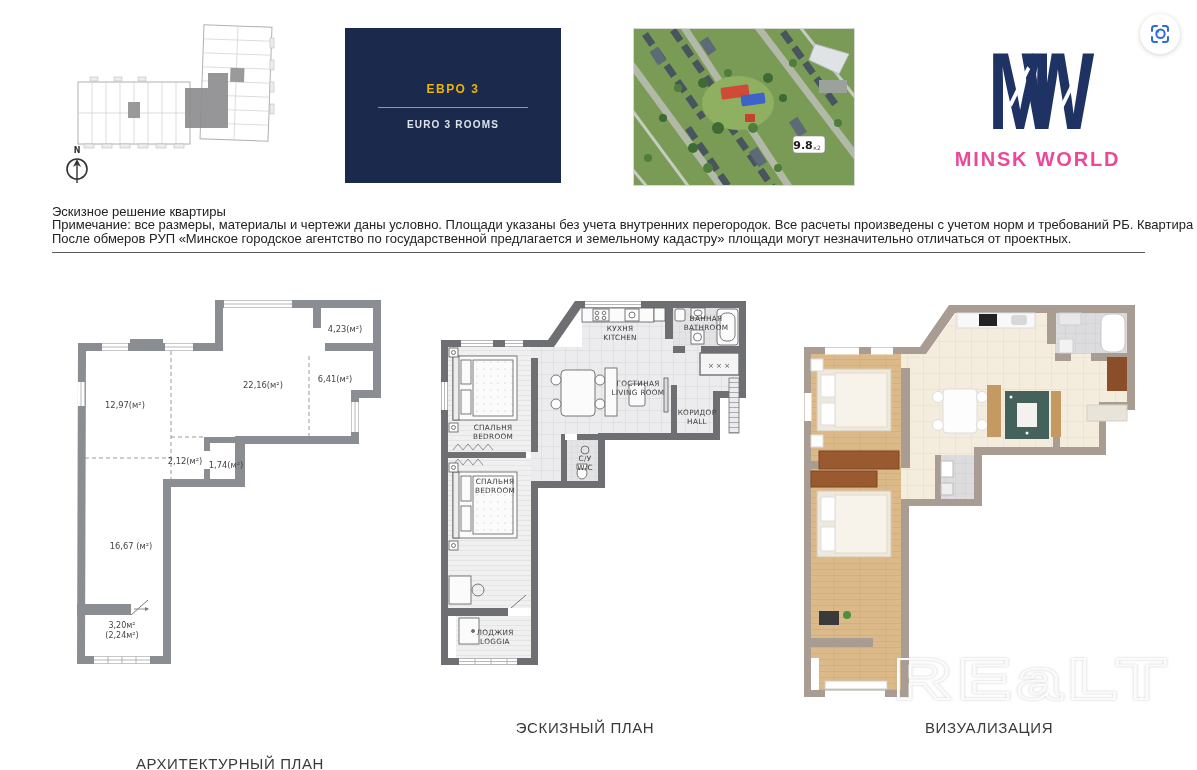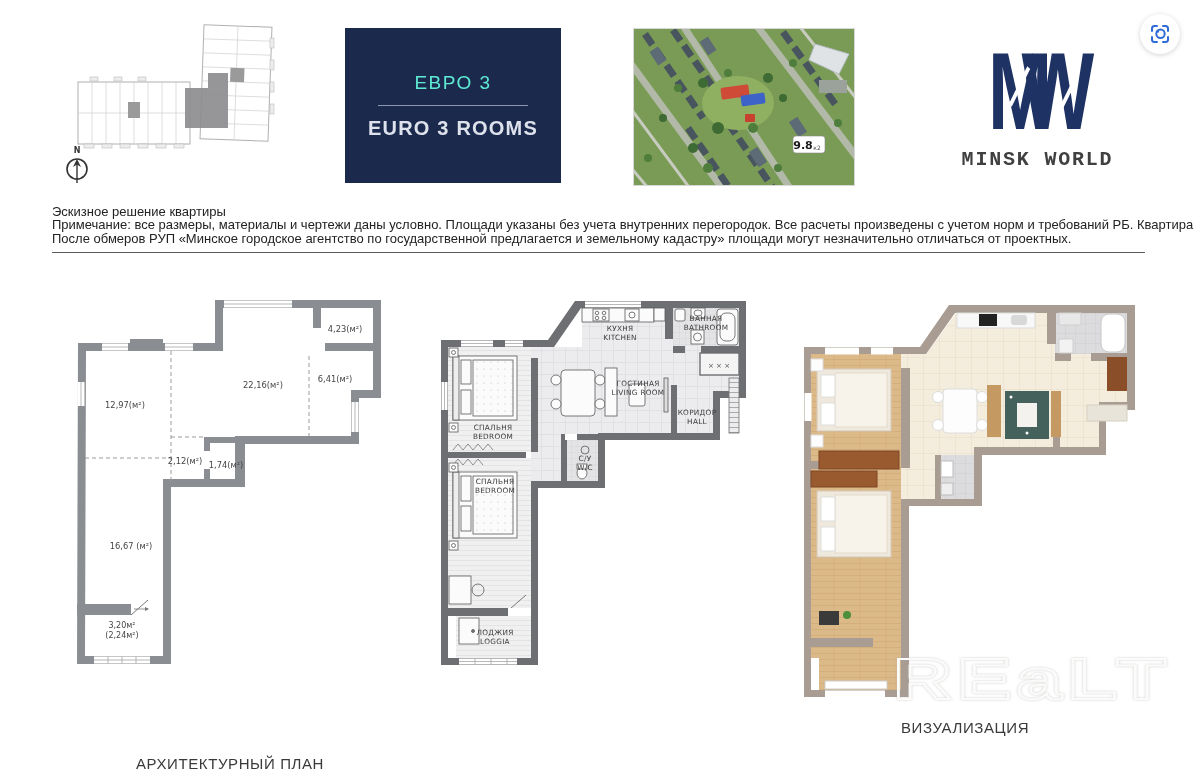--- a/index.html
+++ b/index.html
@@ -4,51 +4,51 @@
 <style>
   * { margin:0; padding:0; box-sizing:border-box; }
   html,body { background:#fff; }
   body { font-family:"Liberation Sans", sans-serif; }
   #app { position:relative; width:1197px; height:770px; background:#fff; overflow:hidden; }
   .abs { position:absolute; }
 
   
   .title-box { left:345px; top:28px; width:216px; height:155px; background:#1b2a4c;
     display:flex; flex-direction:column; align-items:center; justify-content:center; }
-  .title-ru { color:#5eead4; font-size:19px; letter-spacing:1.5px; font-weight:normal; }
+  .title-ru { color:#eab308; font-size:12px; letter-spacing:1.5px; font-weight:bold; }
   .title-divider { width:150px; height:1px; background:#8d97ae; margin:11px 0; }
-  .title-en { color:#dde2ec; font-size:20px; letter-spacing:1.2px; font-weight:bold; }
+  .title-en { color:#dde2ec; font-size:10px; letter-spacing:1.2px; font-weight:bold; }
 
   .brand { left:940px; top:40px; width:195px; height:135px; }
   .monogram { position:absolute; left:48px; top:0; width:160px; height:105px;
     transform:scaleX(.7); transform-origin:left top; }
   .mg { position:absolute; top:0; font-weight:bold; font-size:110px; line-height:.92;
     color:#1e3264; font-family:"Liberation Sans",sans-serif; }
   .mg-m { left:0; } .mg-w { left:48px; }
   .slash { position:absolute; width:46px; height:5px; background:#fff; transform:rotate(-55deg); }
   .s1 { left:22px; top:44px; } .s2 { left:84px; top:62px; }
   .wordmark { position:absolute; left:0; top:108px; width:195px; text-align:center;
-    font-weight:bold; font-size:20px; letter-spacing:1.8px; color:#404040;font-family:Liberation Mono, monospace; }
+    font-weight:bold; font-size:20px; letter-spacing:1.8px; color:#ec4899; }
 
   .lens-btn { left:1140px; top:14px; width:40px; height:40px; border-radius:50%;
     background:#fff; box-shadow:0 1px 5px rgba(0,0,0,.18); display:flex;
     align-items:center; justify-content:center; cursor:pointer; }
 
   
   .notes { left:52px; top:205px; width:1120px; font-size:13px; line-height:13.4px;
     color:#222; }
   .notes div { white-space:nowrap; }
   .rule { left:52px; top:252px; width:1093px; height:1px; background:#5a5a5a; }
 
   
   .caption { top:719px; font-size:15px; letter-spacing:.6px; color:#3a3a3a;
     text-align:center; }
   .cap-arch { left:80px; width:300px;margin-top:36px; }
   .cap-sketch { left:455px; width:260px; }
-  .cap-viz { left:840px; width:250px; }
+  .cap-viz { left:864px; width:250px; }
 
   
   .watermark { left:893px; top:646px; font-size:57px; font-weight:bold; letter-spacing:4px;
     color:transparent; -webkit-text-stroke:2px #fbfbfa;
     transform:scaleX(1.42); transform-origin:left top; z-index:6;
     filter:drop-shadow(0 0 1px rgba(170,170,170,.55)); }
 
   svg text { font-family:"DejaVu Sans", sans-serif; }
 </style>
 </head>
@@ -478,15 +478,16 @@
 
       <rect x="24" y="318" width="20" height="14" fill="#3a3a3a"></rect>
       <circle cx="52" cy="322" r="4" fill="#4e8f3c"></circle>
       <rect x="30" y="388" width="62" height="8" fill="#fff" stroke="#ccc"></rect>
     </g>
   </svg>
 
   <div class="abs watermark">REaLT</div>
 
   <div class="abs caption cap-arch">АРХИТЕКТУРНЫЙ ПЛАН</div>
+  <div class="abs caption cap-sketch">ЭСКИЗНЫЙ ПЛАН</div>
   <div class="abs caption cap-viz">ВИЗУАЛИЗАЦИЯ</div>
 
 </div>
 
 </body></html>

